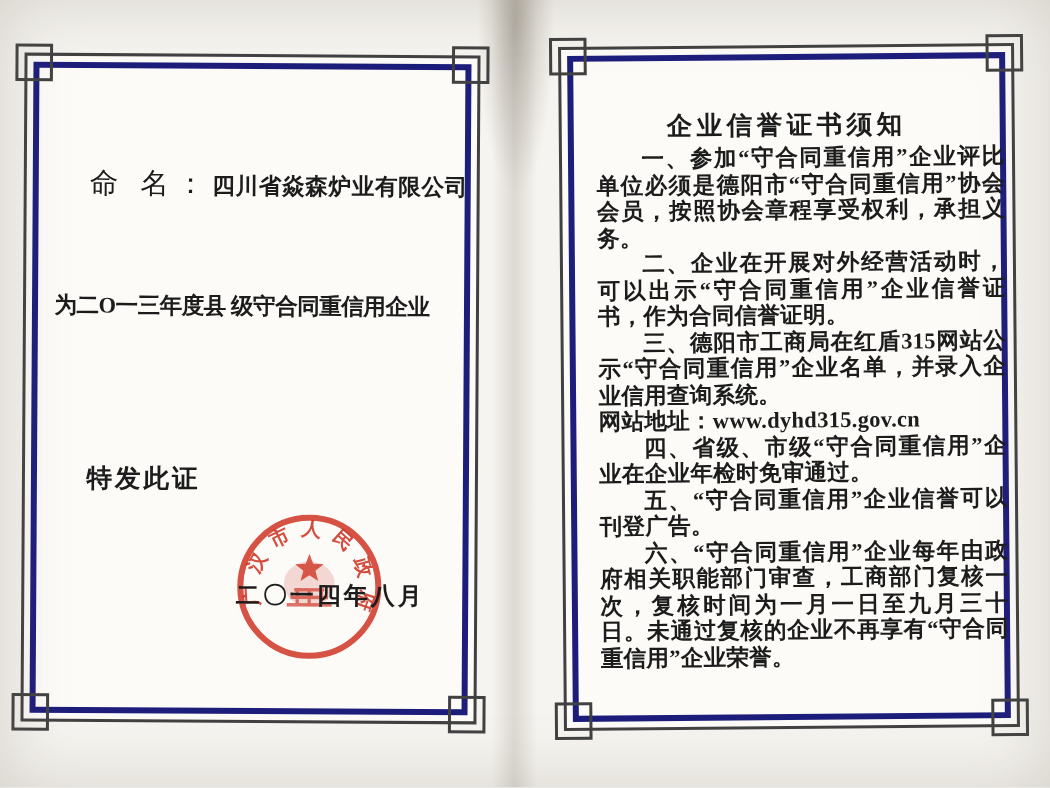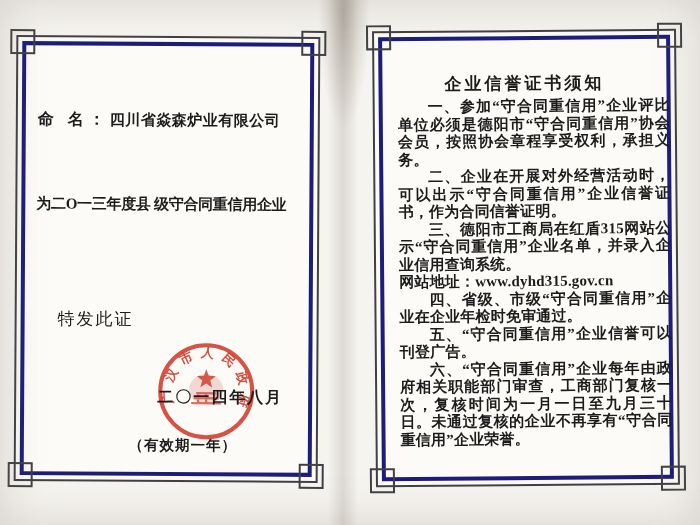--- a/index.html
+++ b/index.html
@@ -36,27 +36,27 @@
   .blue-rect{position:absolute;inset:6px;border:4px solid var(--border-blue);}
   .corner{position:absolute;width:21px;height:21px;border:2px solid var(--border-thin);background:transparent;}
   .corner.tl{left:-6px;top:-6px;}
   .corner.tr{right:-6px;top:-6px;}
   .corner.bl{left:-6px;bottom:-6px;}
   .corner.br{right:-6px;bottom:-6px;}
 
   
   .serial{position:absolute;top:42px;right:36px;font-size:14px;font-weight:bold;letter-spacing:0.5px;}
   .name-row{position:absolute;top:74px;left:22px;display:flex;align-items:baseline;}
-  .name-label{font-size:16px;font-weight:bold;letter-spacing:5px;}
+  .name-label{font-size:19px;font-weight:normal;letter-spacing:5px;margin-left:22px;}
   .company{font-size:15px;font-weight:bold;letter-spacing:0.5px;}
   .award{
     position:absolute;top:159px;left:21px;width:276px;
     font-size:15px;font-weight:bold;letter-spacing:-0.3px;white-space:nowrap;
   }
-  .issue{position:absolute;top:272px;left:43px;font-size:17px;font-weight:normal;letter-spacing:2px;}
+  .issue{position:absolute;top:272px;left:43px;font-size:17px;font-weight:bold;letter-spacing:2px;}
   .seal{position:absolute;left:137px;top:300px;width:110px;height:110px;z-index:2;}
   .seal-ring{fill:none;stroke:var(--seal-red);stroke-width:4;opacity:0.88;}
   .seal-blotch{fill:var(--seal-red);opacity:0.18;}
   .seal-star{fill:var(--seal-red);opacity:0.82;}
   .seal-gate{fill:none;stroke:var(--seal-red);stroke-width:2.2;opacity:0.7;}
   .seal-arc-text{font-size:13px;font-weight:bold;fill:var(--seal-red);opacity:0.9;letter-spacing:7px;
     font-family:"Liberation Serif","DejaVu Serif",serif;}
   .date{
     position:absolute;top:351px;left:126px;width:136px;text-align:center;z-index:3;
     font-size:16px;font-weight:bold;letter-spacing:2px;margin-left:12px;
@@ -110,21 +110,20 @@
       <path class="seal-gate" d="M45,57 h20 M42.5,62 h25 M40,67 h30 M47,57 v10 M55,57 v10 M63,57 v10"></path>
       <path id="sealArc" d="M 24,69 A 34,34 0 1 1 86,69" fill="none"></path>
       <text class="seal-arc-text">
         <textPath href="#sealArc" startOffset="2">广汉市人民政府</textPath>
       </text>
     </svg>
   </div>
 
   <div class="date">二〇一四年八月</div>
 
-  <div class="validity">（有效期一年）</div>
 </section>
 
 <section class="page right">
   <div class="thin-rect"></div>
   <div class="blue-rect"></div>
   <div class="corner tl"></div>
   <div class="corner tr"></div>
   <div class="corner bl"></div>
   <div class="corner br"></div>
 

